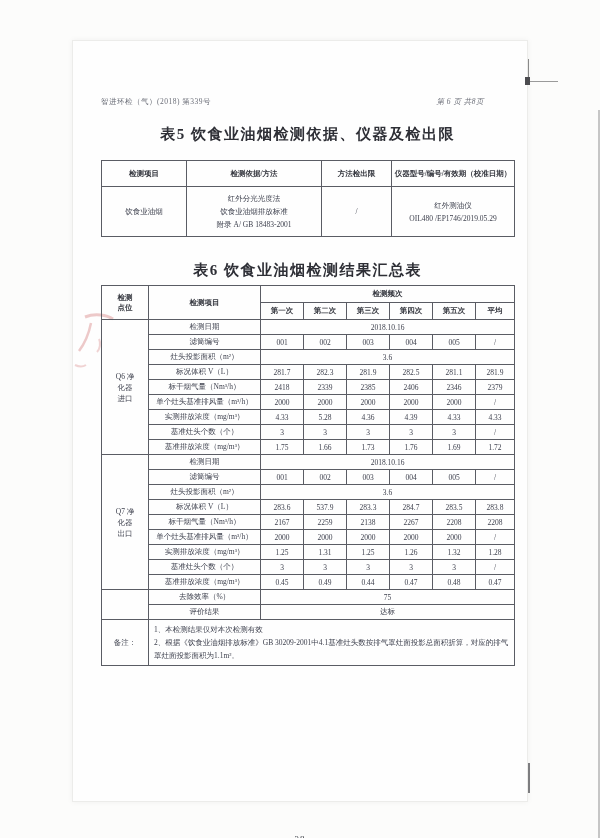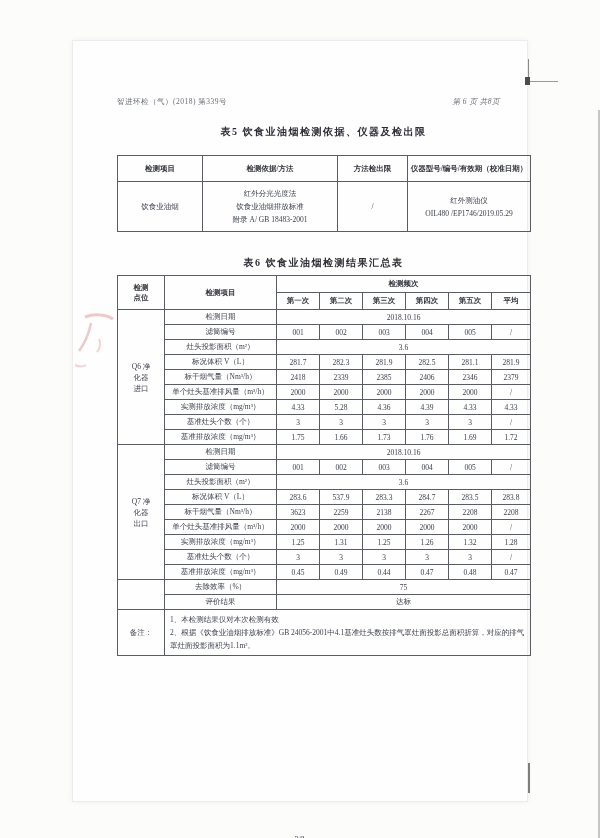--- a/index.html
+++ b/index.html
@@ -20,26 +20,26 @@
     box-shadow:0 0 6px rgba(0,0,0,0.05);
   }
   .crop-tr-v { position:absolute; left:455px; top:18px; width:1px; height:23px; background:#8a8a8a; }
   .crop-tr-h { position:absolute; left:455px; top:40px; width:30px; height:1px; background:#9a9a9a; }
   .crop-tr-blob { position:absolute; left:452px; top:36px; width:5px; height:8px; background:#4c4c50; }
   .crop-br { position:absolute; left:455px; top:722px; width:2px; height:30px; background:#7d7d80; }
   .stamp {
     position:absolute; left:-18px; top:258px; width:70px; height:80px;
     opacity:0.45; pointer-events:none;
   }
-  .content { position:absolute; left:44px; top:56px; width:413px; }
+  .content { position:absolute; left:28px; top:56px; width:413px; }
   .hdr { display:flex; justify-content:space-between; font-size:7.5px; color:#6b6e78; letter-spacing:0.5px; }
   .hdr .right { margin-right:30px;font-style:italic; }
   .t-title {
     text-align:center; font-weight:bold; color:#2e2f36;
-    font-size:10px; letter-spacing:1.5px;
+    font-size:15px; letter-spacing:1.5px;
   }
   .title5 { margin-top:18px; }
   .title6 { margin-top:24px; margin-bottom:5px; }
   table {
     border-collapse:collapse; table-layout:fixed; width:413px;
     font-size:7.5px; color:#3e414e;
   }
   .tbl5 { margin-top:16px; }
   td, th { border:1px solid #5a5c64; text-align:center; vertical-align:middle; padding:1px 2px; font-weight:normal; }
   table { border:1.5px solid #4c4e56; }
@@ -249,21 +249,21 @@
               <td>标况体积 V（L）</td>
               <td>283.6</td>
               <td>537.9</td>
               <td>283.3</td>
               <td>284.7</td>
               <td>283.5</td>
               <td>283.8</td>
             </tr>
             <tr>
               <td>标干烟气量（Nm³/h）</td>
-              <td>3623</td>
+              <td>2167</td>
               <td>2259</td>
               <td>2138</td>
               <td>2267</td>
               <td>2208</td>
               <td>2208</td>
             </tr>
             <tr>
               <td>单个灶头基准排风量（m³/h）</td>
               <td>2000</td>
               <td>2000</td>
@@ -305,21 +305,21 @@
               <td colspan="6">75</td>
             </tr>
             <tr>
               <td>评价结果</td>
               <td colspan="6">达标</td>
             </tr>
             <tr>
               <td class="remark-label">备注：</td>
               <td colspan="7" class="remark-body">
                 <div>1、本检测结果仅对本次检测有效</div>
-                <div>2、根据《饮食业油烟排放标准》GB 24056-2001中4.1基准灶头数按排气罩灶面投影总面积折算，对应的排气罩灶面投影面积为1.1m²。</div>
+                <div>2、根据《饮食业油烟排放标准》GB 30209-2001中4.1基准灶头数按排气罩灶面投影总面积折算，对应的排气罩灶面投影面积为1.1m²。</div>
               </td>
             </tr>
           </tbody>
       </table>
 
     </div>
 
     <div class="footer">- 38 -</div>
   </div>
 </div>

